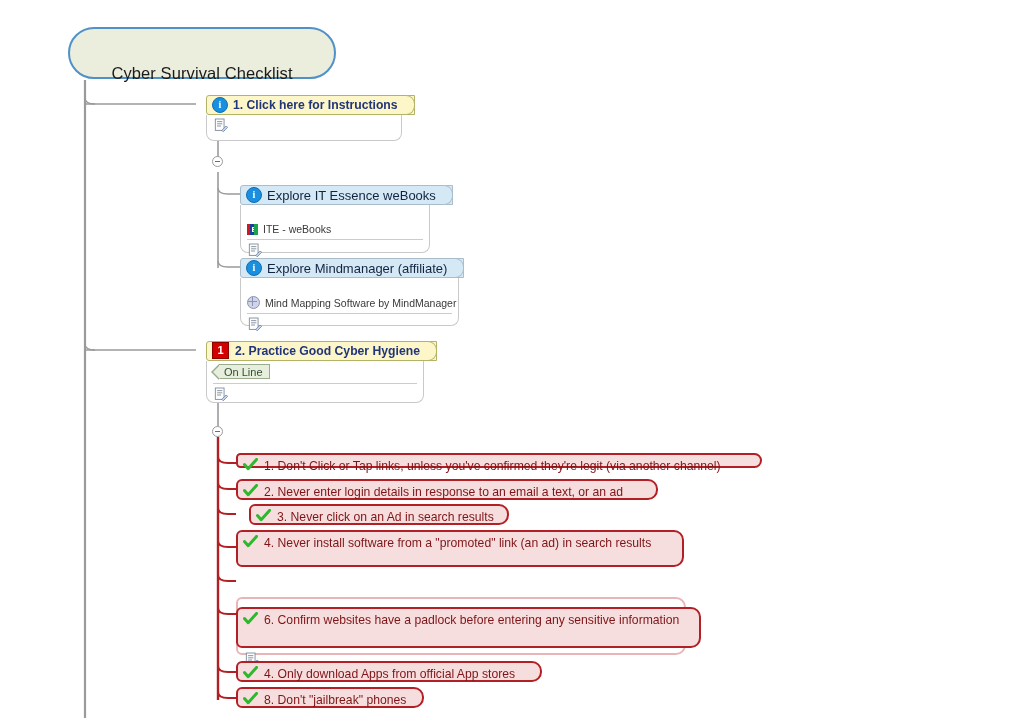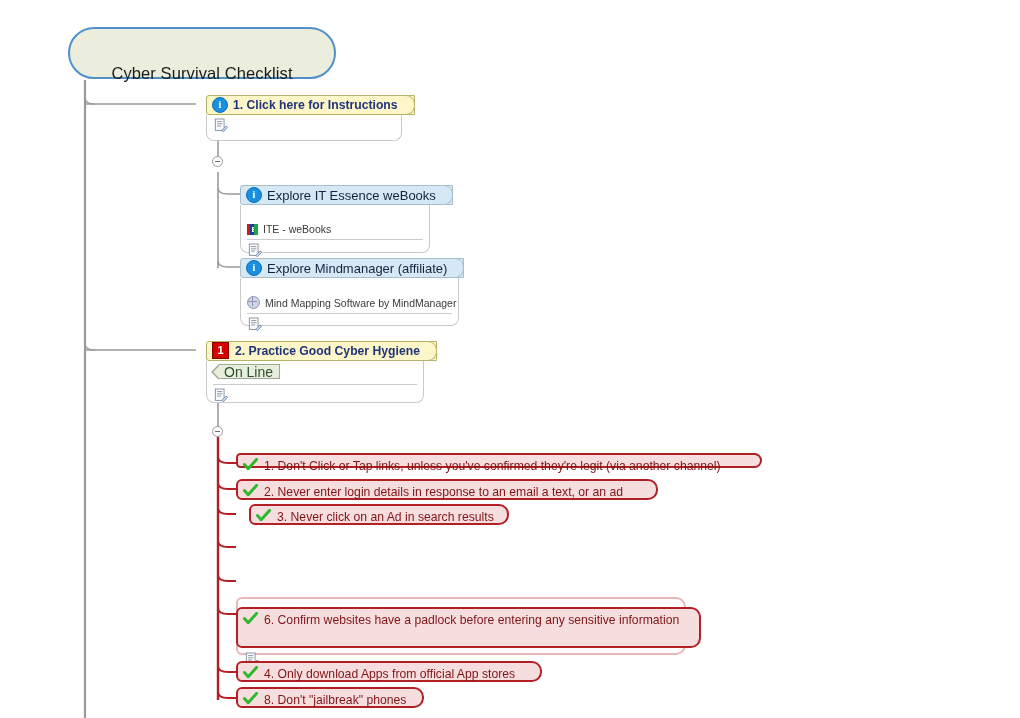--- a/index.html
+++ b/index.html
@@ -208,21 +208,21 @@
     background: #6f6f6f;
   }
 
   
   .tag {
     display: inline-block;
     position: relative;
     margin: 3px 0 0 12px;
     height: 15px; line-height: 14px;
     padding: 0 6px 0 5px;
-    font-size: 14px;
+    font-size: 11px;
     color: #2f4f2f;
     background: #e8eedd;
     border: 1px solid #9aab8d;
     border-left: none;
     box-sizing: border-box;
   }
   .tag::before {
     content: "";
     position: absolute;
     left: -8px; top: -1px;
@@ -381,20 +381,26 @@
     <span class="item-text">2. Never enter login details in response to an email a text, or an ad</span>
   </div>
 
   <div class="item" style="left:236px; top:504px; width:260px; height:21px;margin-left:13px;">
     <svg class="check-icon" viewBox="0 0 16 14">
       <path d="M1.5 7 L5.5 11.5 L14.5 1.5" stroke="#2eb82e" stroke-width="3.2" fill="none" stroke-linecap="round" stroke-linejoin="round"></path>
     </svg>
     <span class="item-text">3. Never click on an Ad in search results</span>
   </div>
 
+  <div class="item" style="left:236px; top:530px; width:448px; height:37px;">
+    <svg class="check-icon" viewBox="0 0 16 14">
+      <path d="M1.5 7 L5.5 11.5 L14.5 1.5" stroke="#2eb82e" stroke-width="3.2" fill="none" stroke-linecap="round" stroke-linejoin="round"></path>
+    </svg>
+    <span class="item-text">4. Never install software from a "promoted" link (an ad) in search results</span>
+  </div>
 
 
   <div class="item has-note" style="left:236px; top:597px; width:450px; height:58px;">
     <div class="item-top" style="width:446px; height:31px;margin-top:8px;">
       <svg class="check-icon" viewBox="0 0 16 14">
         <path d="M1.5 7 L5.5 11.5 L14.5 1.5" stroke="#2eb82e" stroke-width="3.2" fill="none" stroke-linecap="round" stroke-linejoin="round"></path>
       </svg>
       <span class="item-text">6. Confirm websites have a padlock before entering any sensitive information</span>
     </div>
     <div class="item-note">

